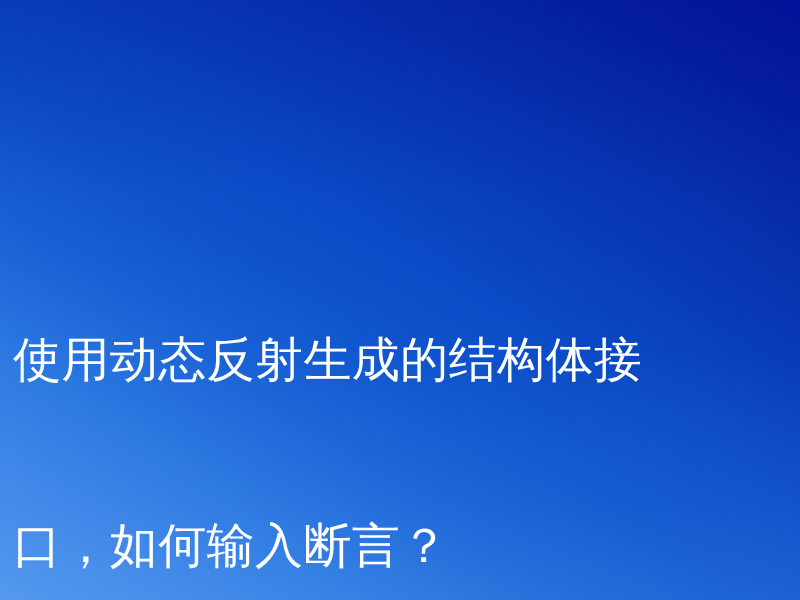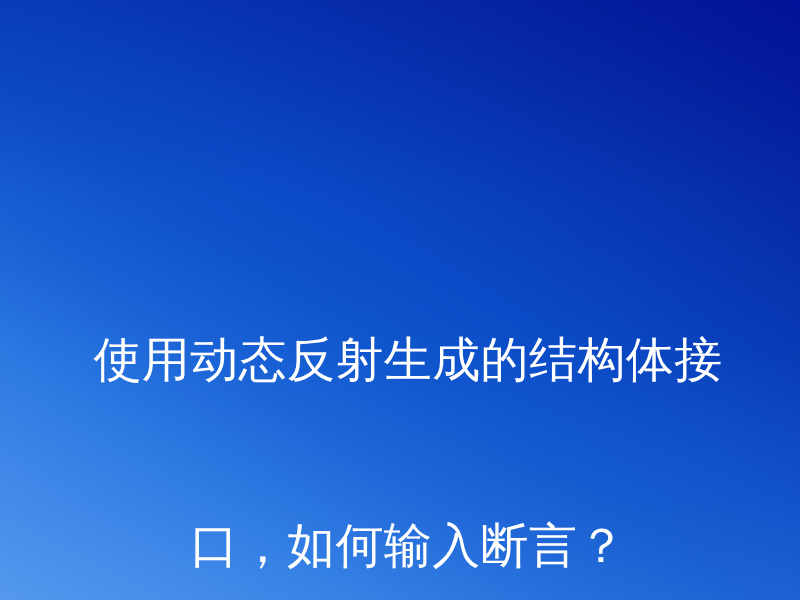--- a/index.html
+++ b/index.html
@@ -15,21 +15,20 @@
     font-family: "Liberation Sans", "DejaVu Sans", sans-serif;
   }
 
   
   .banner {
     position: relative;
     width: 800px;
     height: 600px;
     overflow: hidden;
     box-sizing: border-box;
-    text-align: center;
   }
 
   
   .banner-background {
     position: absolute;
     inset: 0;
     background: linear-gradient(
         35deg,
         #4f95ec 0%,
         #3f86e8 11%,

